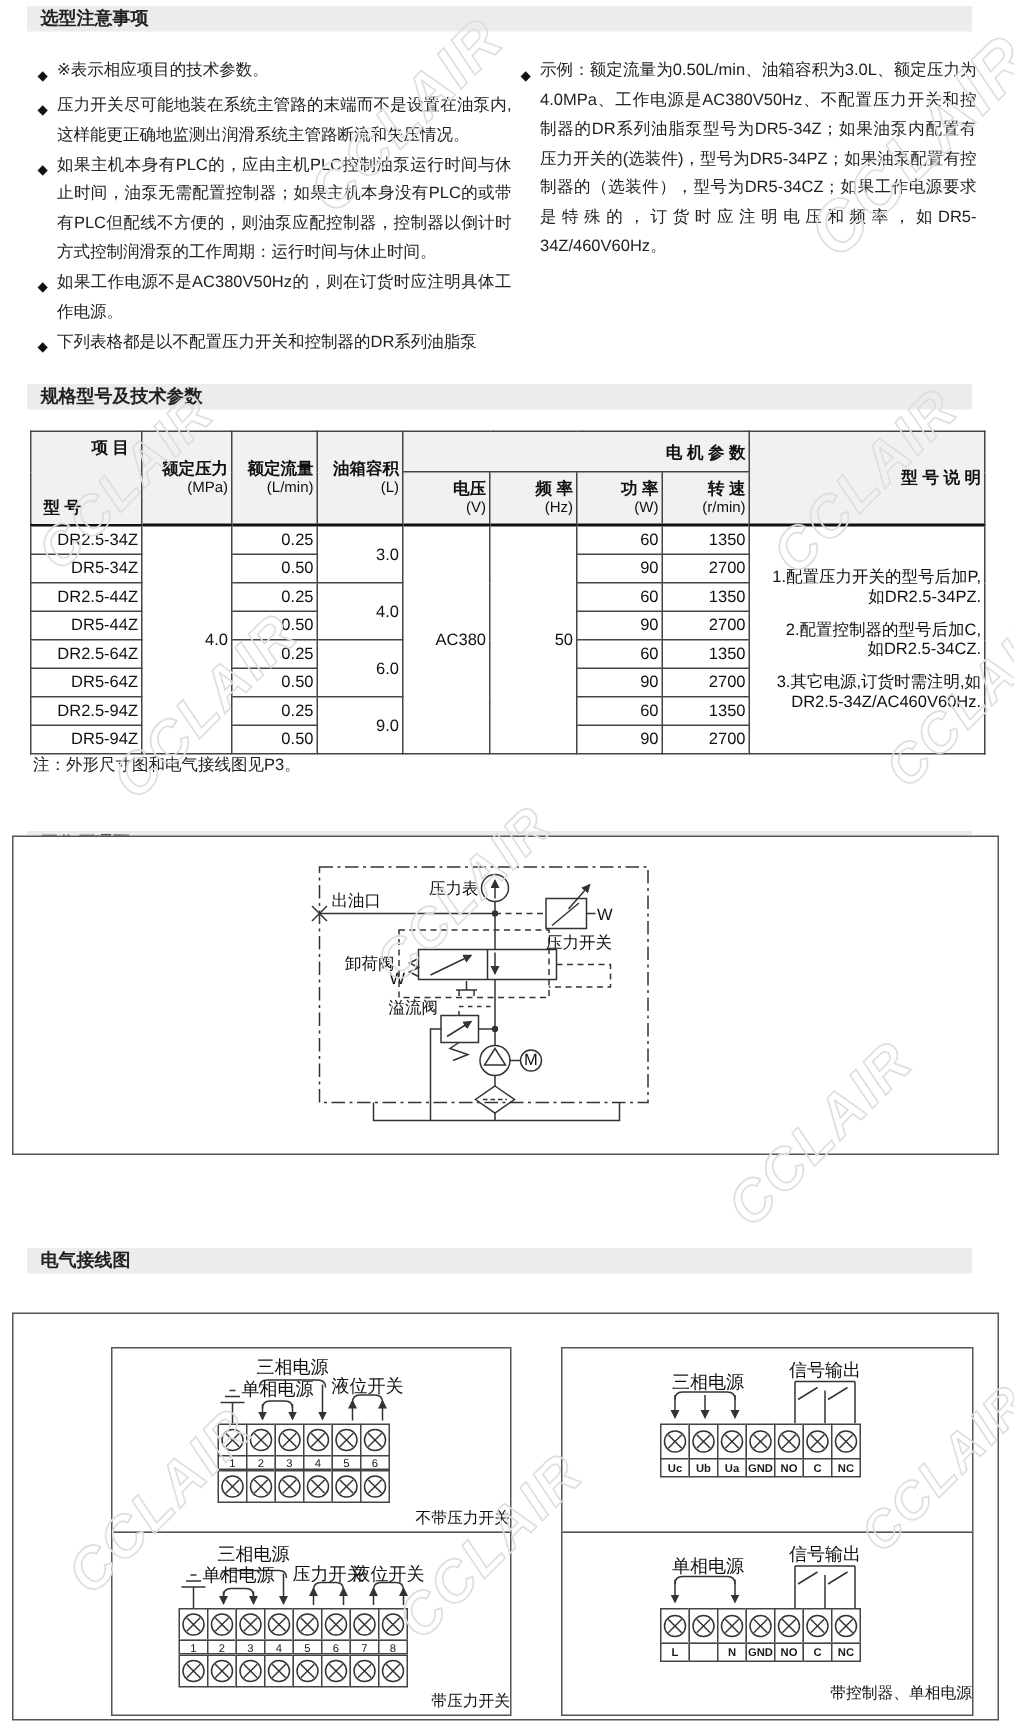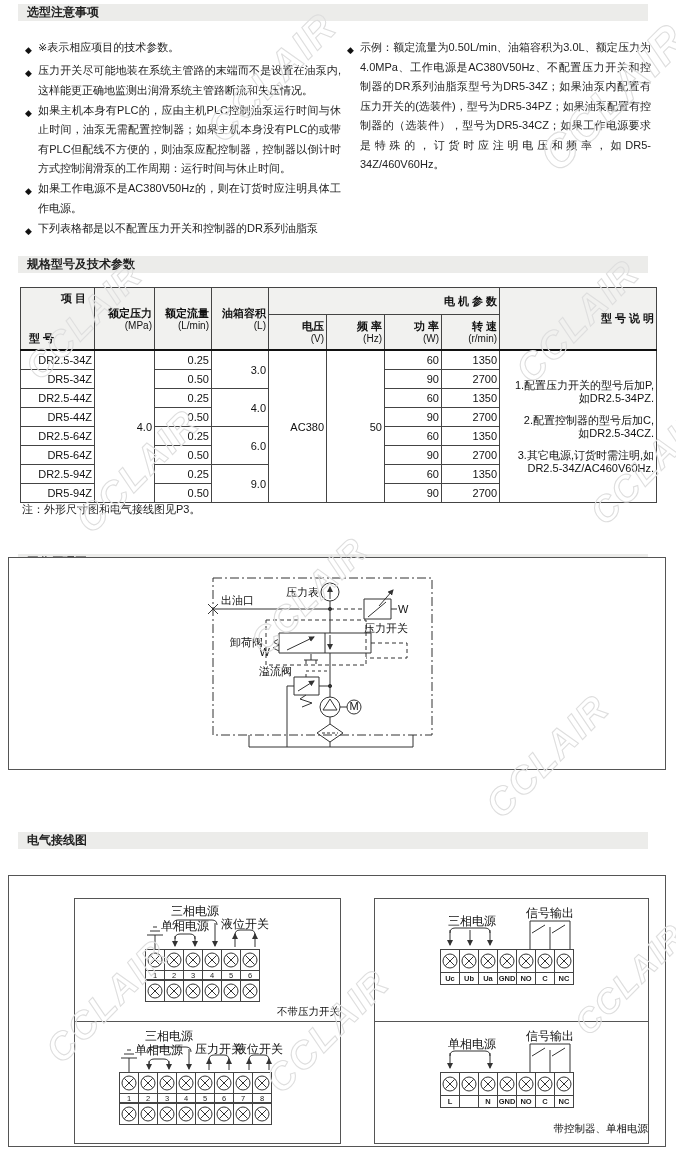--- a/index.html
+++ b/index.html
@@ -577,20 +577,21 @@
         </div>
           <div class="tcell">
           <svg width="16" height="16" viewBox="0 0 16 16">
             <circle cx="8" cy="8" r="7" fill="none" stroke="#333"></circle>
             <line x1="3.5" y1="3.5" x2="12.5" y2="12.5" stroke="#333"></line>
             <line x1="12.5" y1="3.5" x2="3.5" y2="12.5" stroke="#333"></line>
           </svg>
         </div>
         </div>
     </div>
+    <div class="pcaption" style="top:105px;">带压力开关</div>
   </div>
 
   <div class="panel" style="left:365px;top:22px;width:275px;height:124px;">
     <svg class="overlay" width="273" height="122" viewBox="0 0 273 122">
       <g stroke="#333" stroke-width="1" fill="none">
         <path d="M75,34 Q75,29 80,29 H110 Q115,29 115,34"></path>
         <line x1="75" y1="31" x2="75" y2="46" marker-end="url(#arr)"></line>
         <line x1="95" y1="31" x2="95" y2="46" marker-end="url(#arr)"></line>
         <line x1="115" y1="31" x2="115" y2="46" marker-end="url(#arr)"></line>
         <line x1="155" y1="22" x2="195" y2="22"></line>

